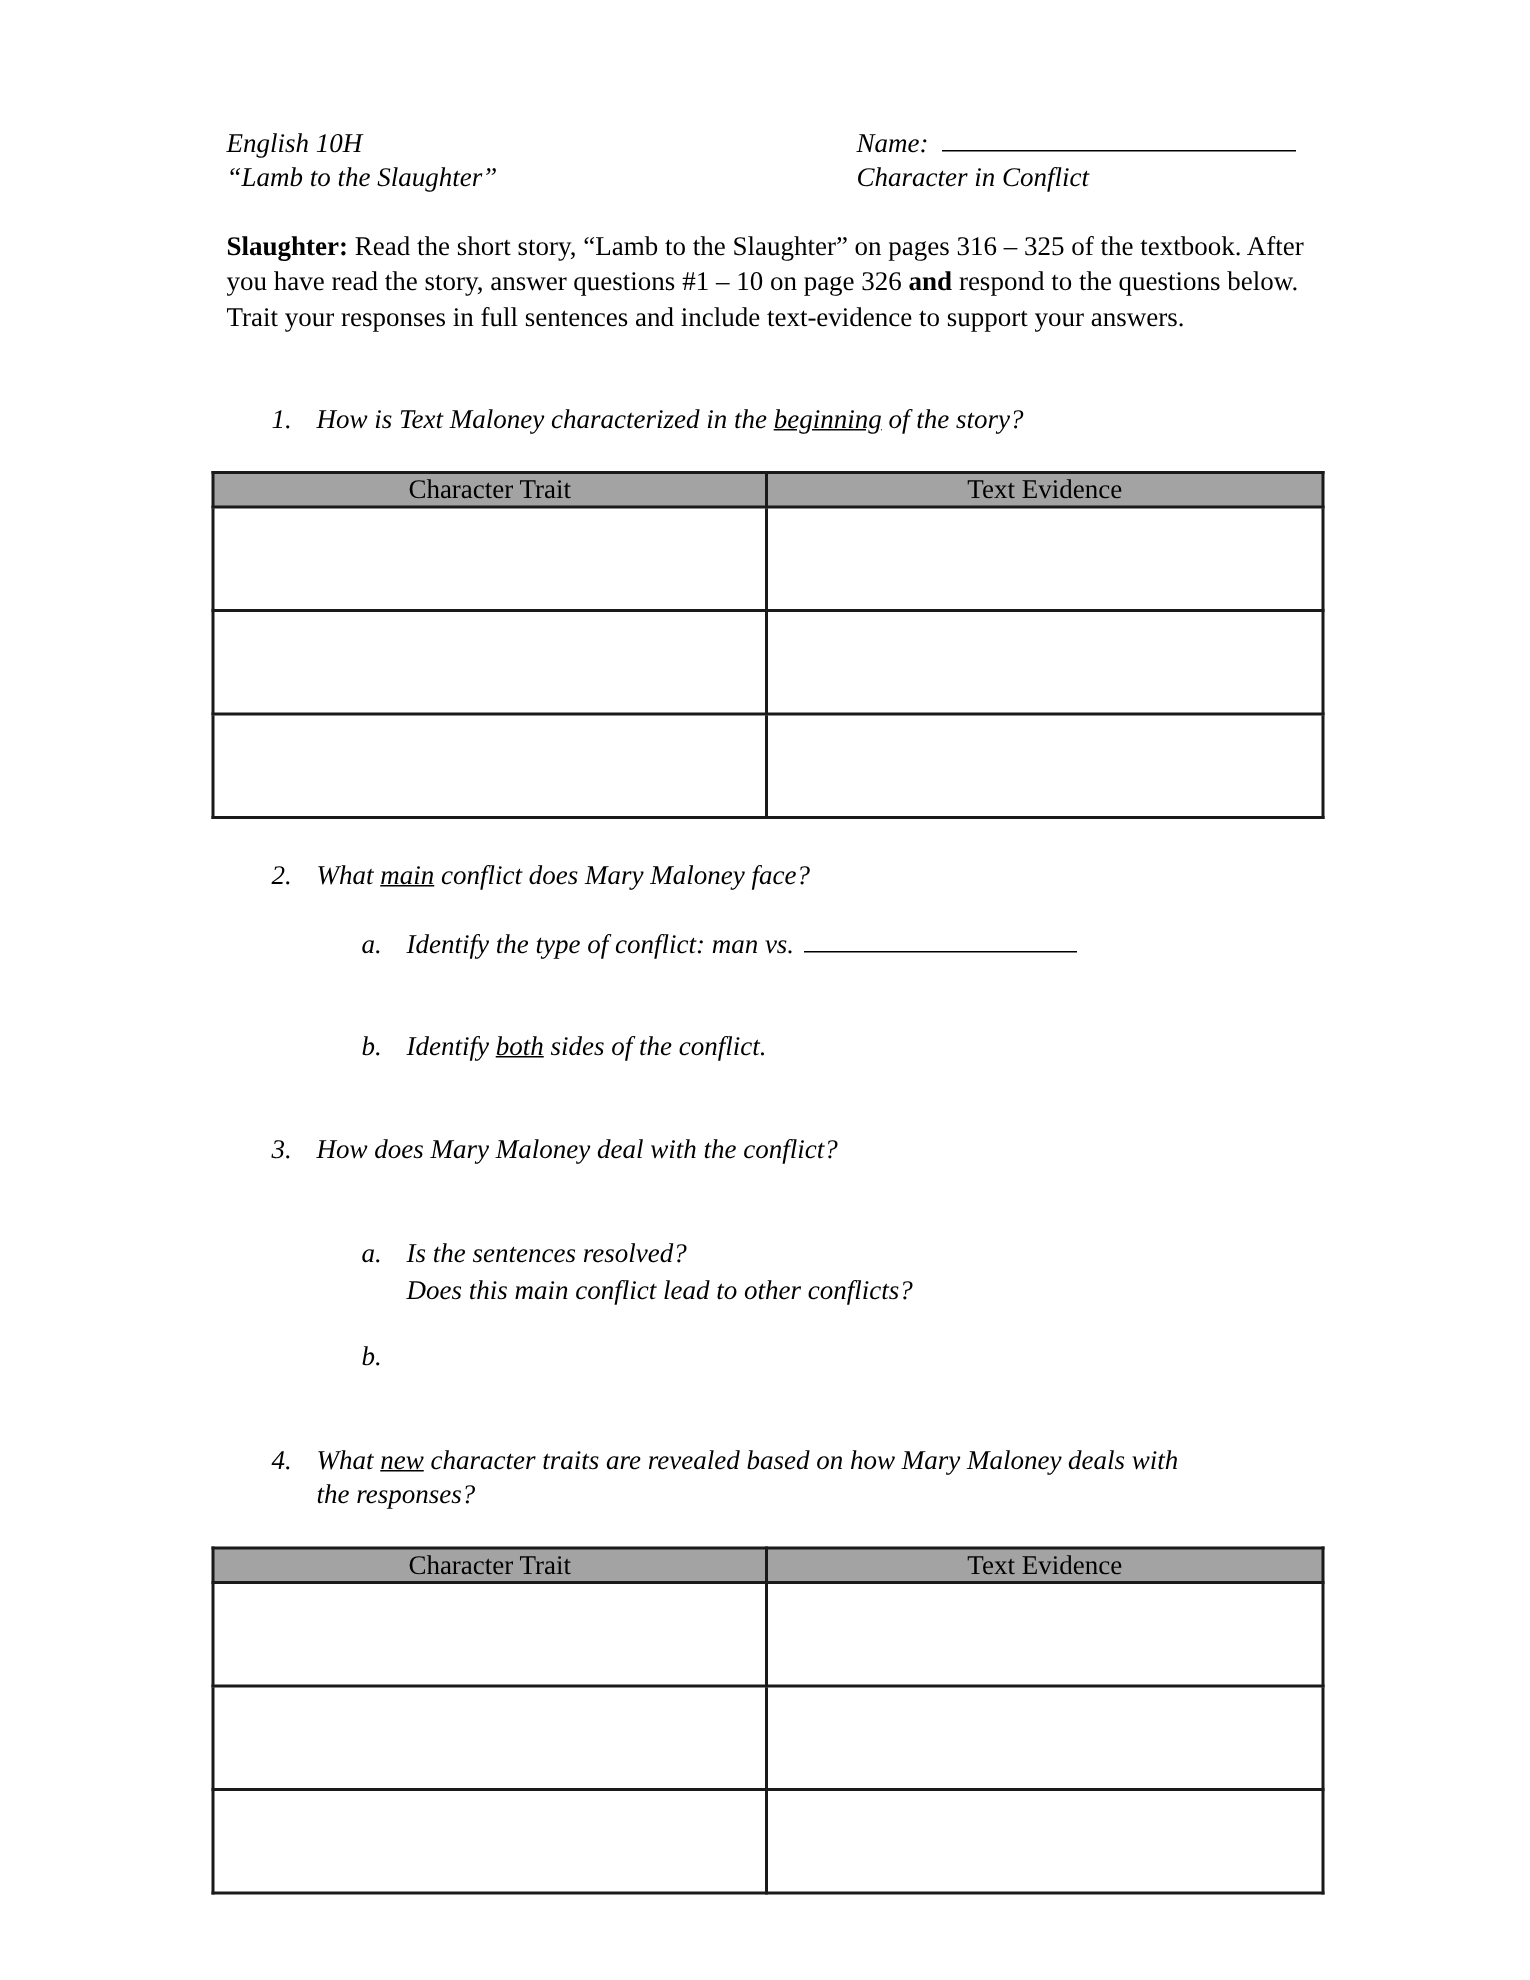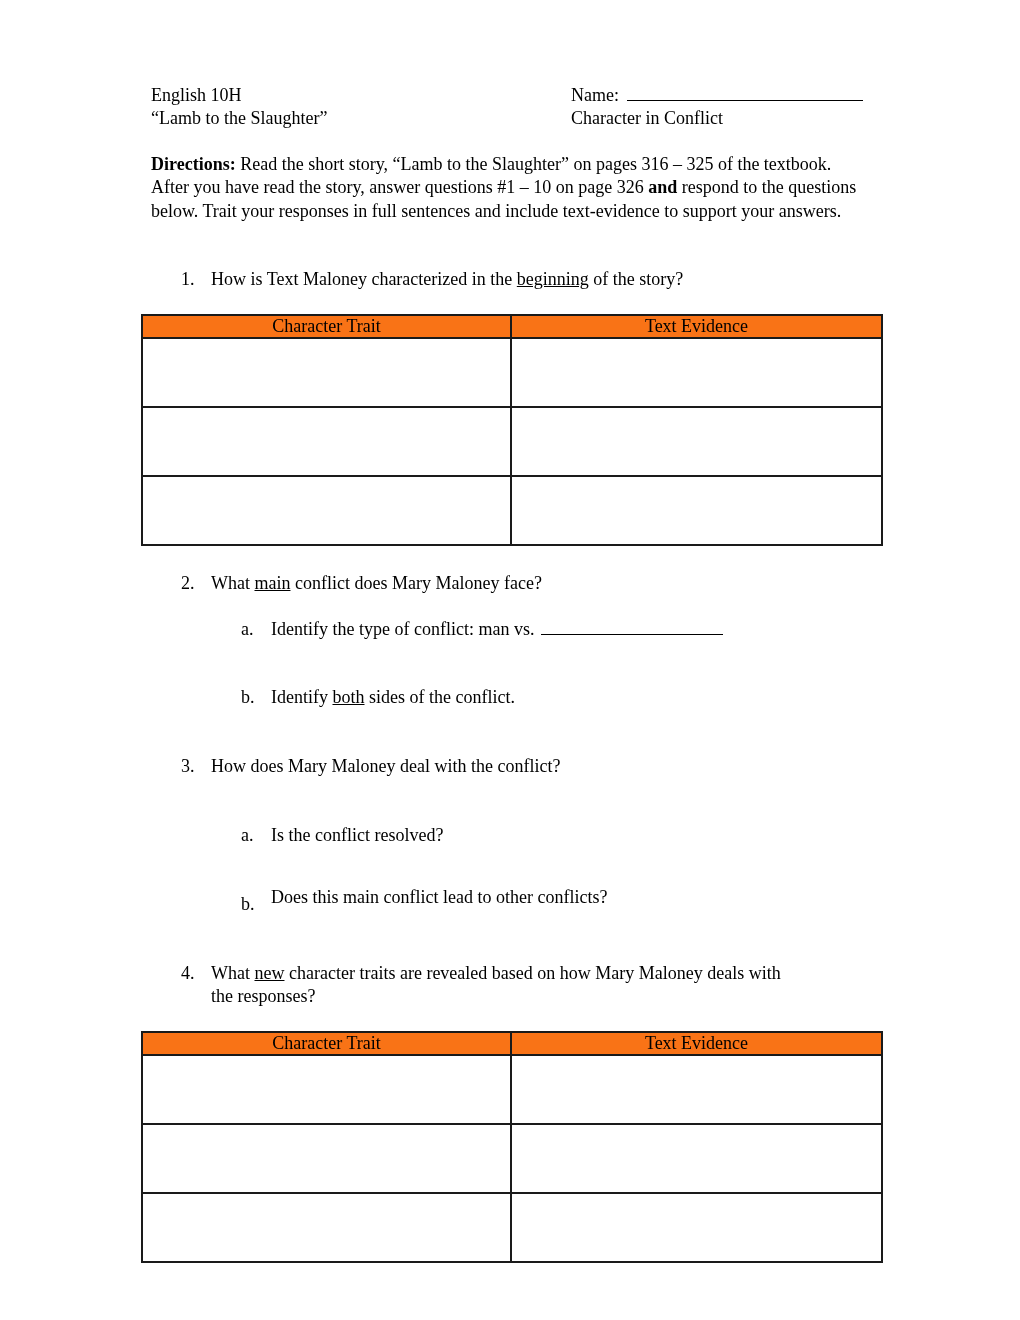--- a/index.html
+++ b/index.html
@@ -1,51 +1,51 @@
 <!DOCTYPE html>
 <html><head>
   <meta charset="utf-8">
   <style>
     html, body { margin: 0; padding: 0; background: #ffffff; }
     body {
       width: 1020px; height: 1320px; position: relative; overflow: hidden;
       font-family: "Liberation Serif", "DejaVu Serif", serif;
       font-size: 18px; color: #000;
     }
-    .abs { position: absolute; white-space: nowrap; line-height: 23px; }
+    .abs { position: absolute; white-space: nowrap; line-height: 23px; font-style: italic; }
     .u { text-decoration: underline; margin-top: 36px; }
     .b { font-weight: bold; }
     .blank-line { display: inline-block; border-bottom: 1px solid #000; vertical-align: baseline; height: 16px; }
     .directions { position: absolute; left: 151px; top: 153px; width: 720px; line-height: 23.3px; white-space: normal; }
     .qnum { position: absolute; width: 30px; }
     table.traits {
       position: absolute; left: 141px; width: 740px;
       border-collapse: collapse; table-layout: fixed;
     }
     table.traits th, table.traits td {
       border: 2px solid #1a1a1a; padding: 0; font-weight: normal;
     }
     table.traits th {
-      background: #f97316; height: 21px; font-size: 18px; text-align: center; line-height: 21px;
+      background: #a3a3a3; height: 21px; font-size: 18px; text-align: center; line-height: 21px;
     }
     table.traits td { height: 67px; }
   </style>
 </head>
 <body>
 
 <div class="abs" style="left:151px; top:84px;">English 10H</div>
 <div class="abs" style="left:151px; top:107px;">“Lamb to the Slaughter”</div>
 <div class="abs" style="left:571px; top:84px;">
   <span>Name:</span>
   <span class="blank-line" style="width:236px; margin-left:4px;"></span>
 </div>
 <div class="abs" style="left:571px; top:107px;">Character in Conflict</div>
 
 <div class="directions">
-  <span class="b">Directions:</span><span> Read the short story, “Lamb to the Slaughter” on pages 316 – 325 of the textbook.  After you have read the story, answer questions #1 – 10 on page 326 </span><span class="b">and</span><span> respond to the questions below.  Trait your responses in full sentences and include text-evidence to support your answers.</span>
+  <span class="b">Slaughter:</span><span> Read the short story, “Lamb to the Slaughter” on pages 316 – 325 of the textbook.  After you have read the story, answer questions #1 – 10 on page 326 </span><span class="b">and</span><span> respond to the questions below.  Trait your responses in full sentences and include text-evidence to support your answers.</span>
 </div>
 
 <div>
   <span class="abs qnum" style="left:181px; top:268px;">1.</span>
   <span class="abs" style="left:211px; top:268px;"><span>How is Text Maloney characterized in the </span><span class="u">beginning</span><span> of the story?</span></span>
 </div>
 
 <table class="traits" style="top:314px;">
   <colgroup>
       <col style="width:369px">
@@ -82,24 +82,24 @@
 
   <span class="abs" style="left:241px; top:686px;">b.</span>
   <span class="abs" style="left:271px; top:686px;"><span>Identify </span><span class="u">both</span><span> sides of the conflict.</span></span>
 </div>
 
 <div>
   <span class="abs qnum" style="left:181px; top:755px;">3.</span>
   <span class="abs" style="left:211px; top:755px;">How does Mary Maloney deal with the conflict?</span>
 
   <span class="abs" style="left:241px; top:824px;">a.</span>
-  <span class="abs" style="left:271px; top:824px;">Is the conflict resolved?</span>
+  <span class="abs" style="left:271px; top:824px;">Is the sentences resolved?</span>
 
   <span class="abs" style="left:241px; top:893px;">b.</span>
-  <span class="abs" style="left:271px; top:886px;">Does this main conflict lead to other conflicts?</span>
+  <span class="abs" style="left:271px; top:849px;">Does this main conflict lead to other conflicts?</span>
 </div>
 
 <div>
   <span class="abs qnum" style="left:181px; top:962px;">4.</span>
   <span class="abs" style="left:211px; top:962px;"><span>What </span><span class="u">new</span><span> character traits are revealed based on how Mary Maloney deals with</span></span>
   <span class="abs" style="left:211px; top:985px;">the responses?</span>
 </div>
 
 <table class="traits" style="top:1031px;">
   <colgroup>

